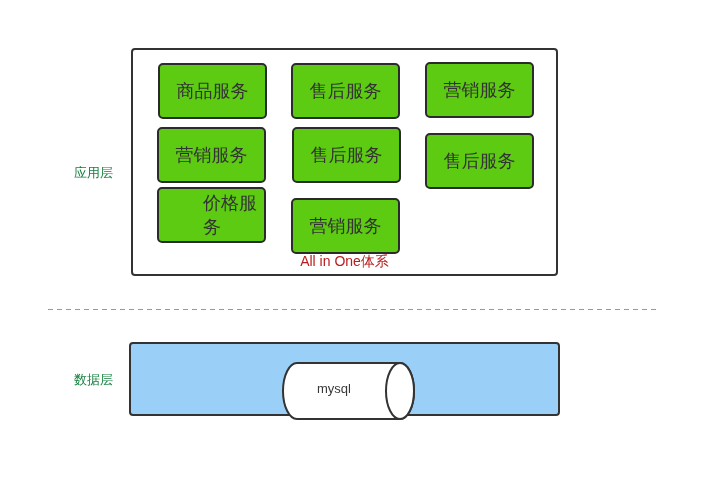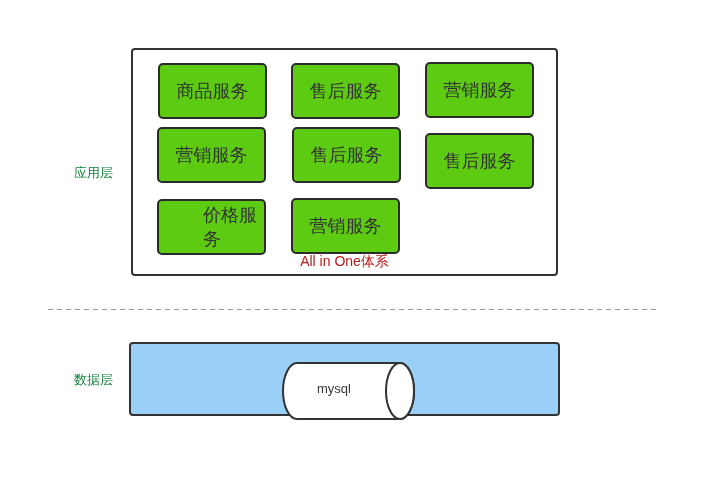--- a/index.html
+++ b/index.html
@@ -48,21 +48,21 @@
     justify-content: center;
     font-size: 18px;
     color: #333333;
   }
   .s0 { left: 25px;  top: 13px; }
   .s1 { left: 158px; top: 13px; }
   .s2 { left: 292px; top: 12px; }
   .s3 { left: 24px;  top: 77px; }
   .s4 { left: 159px; top: 77px; }
   .s5 { left: 292px; top: 83px; }
-  .s6 { left: 24px;  top: 149px; padding-left: 44px; }
+  .s6 { left: 24px;  top: 137px; padding-left: 44px; }
   .s7 { left: 158px; top: 148px; }
   .s8 { left: 292px; top: 149px; }
 
   .container-title {
     position: absolute;
     left: 0;
     bottom: 3px;
     width: 100%;
     text-align: center;
     font-size: 14px;

